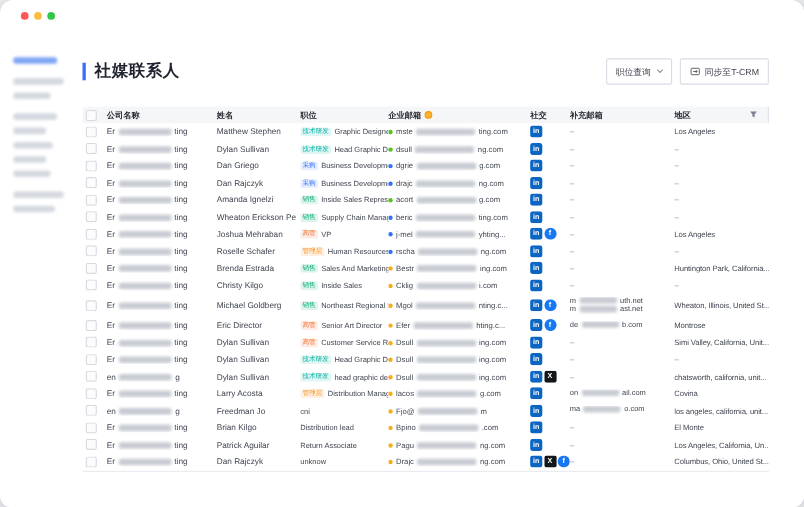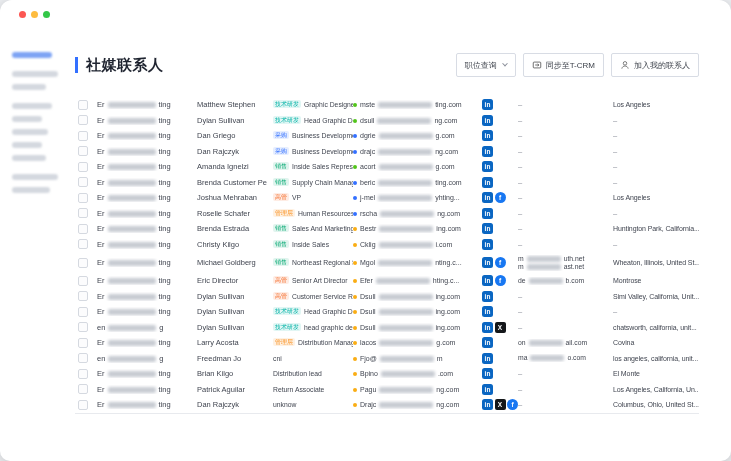--- a/index.html
+++ b/index.html
@@ -100,33 +100,39 @@
         </div>
         <div class="btn">
           <span style="display:flex">
               <svg width="10" height="10" viewBox="0 0 12 12">
                 <rect x="1.5" y="2.5" width="9" height="7" rx="1" fill="none" stroke="#555" stroke-width="1"></rect>
                 <path d="M3.8 6h4.2M6.6 4.4L8.2 6 6.6 7.6" stroke="#555" fill="none" stroke-width="1"></path>
               </svg>
             </span>
           <span>同步至T-CRM</span>
         </div>
-        <div class="btn">
-          <span style="display:flex">
-              <svg width="10" height="10" viewBox="0 0 12 12">
-                <circle cx="6" cy="4" r="2.1" fill="none" stroke="#555" stroke-width=".9"></circle>
-                <path d="M2.2 10.4c.5-2.2 1.9-3.2 3.8-3.2s3.3 1 3.8 3.2" fill="none" stroke="#555" stroke-width=".9"></path>
-              </svg>
-            </span>
-          <span>加入我的联系人</span>
+      </div>
+    </div>
+
+    <div class="table">
+      <div class="trow thead">
+        <div class="td cb"><span class="checkbox"></span></div>
+        <div class="td">公司名称</div>
+        <div class="td">姓名</div>
+        <div class="td">职位</div>
+        <div class="td"><span>企业邮箱</span><span class="coin"></span></div>
+        <div class="td" style="padding-left:4px">社交</div>
+        <div class="td">补充邮箱</div>
+        <div class="td th-region">
+          <span>地区</span>
+          <span class="funnel"><svg width="8" height="8" viewBox="0 0 12 12">
+                <path d="M1.5 2h9L7.5 6v4l-3-1.2V6z" fill="#7a8190"></path>
+              </svg></span>
         </div>
       </div>
-    </div>
-
-    <div class="table">
       <div>
           <div class="trow">
             <div class="td cb"><div class="checkbox"></div></div>
             <div class="td"><span>Er</span><span class="blur blur-co"></span><span>ting</span></div>
             <div class="td">Matthew Stephen</div>
             <div class="td"><span class="tag" style="color: rgb(0, 178, 166); background: rgba(0, 178, 166, 0.12);">技术研发</span><span class="pos-text">Graphic Designer</span></div>
             <div class="td"><span class="dot" style="background: rgb(82, 196, 26);"></span><span class="em-text"><span>mste</span><span class="blur blur-em"></span><span>ting.com</span></span></div>
             <div class="td social-cell">
               <span class="sic li" style="background: rgb(10, 102, 194);">in</span>
             </div>
@@ -177,21 +183,21 @@
             <div class="td"><span class="dot" style="background: rgb(82, 196, 26);"></span><span class="em-text"><span>acort</span><span class="blur blur-em"></span><span>g.com</span></span></div>
             <div class="td social-cell">
               <span class="sic li" style="background: rgb(10, 102, 194);">in</span>
             </div>
             <div class="td"><span class="dash">–</span></div>
             <div class="td"><span class="dash">–</span></div>
           </div>
           <div class="trow">
             <div class="td cb"><div class="checkbox"></div></div>
             <div class="td"><span>Er</span><span class="blur blur-co"></span><span>ting</span></div>
-            <div class="td">Brenda Customer Pe</div>
+            <div class="td">Wheaton Erickson Pe</div>
             <div class="td"><span class="tag" style="color: rgb(0, 168, 112); background: rgba(0, 168, 112, 0.12);">销售</span><span class="pos-text">Supply Chain Manager ...</span></div>
             <div class="td"><span class="dot" style="background: rgb(51, 112, 255);"></span><span class="em-text"><span>beric</span><span class="blur blur-em"></span><span>ting.com</span></span></div>
             <div class="td social-cell">
               <span class="sic li" style="background: rgb(10, 102, 194);">in</span>
             </div>
             <div class="td"><span class="dash">–</span></div>
             <div class="td"><span class="dash">–</span></div>
           </div>
           <div class="trow">
             <div class="td cb"><div class="checkbox"></div></div>

